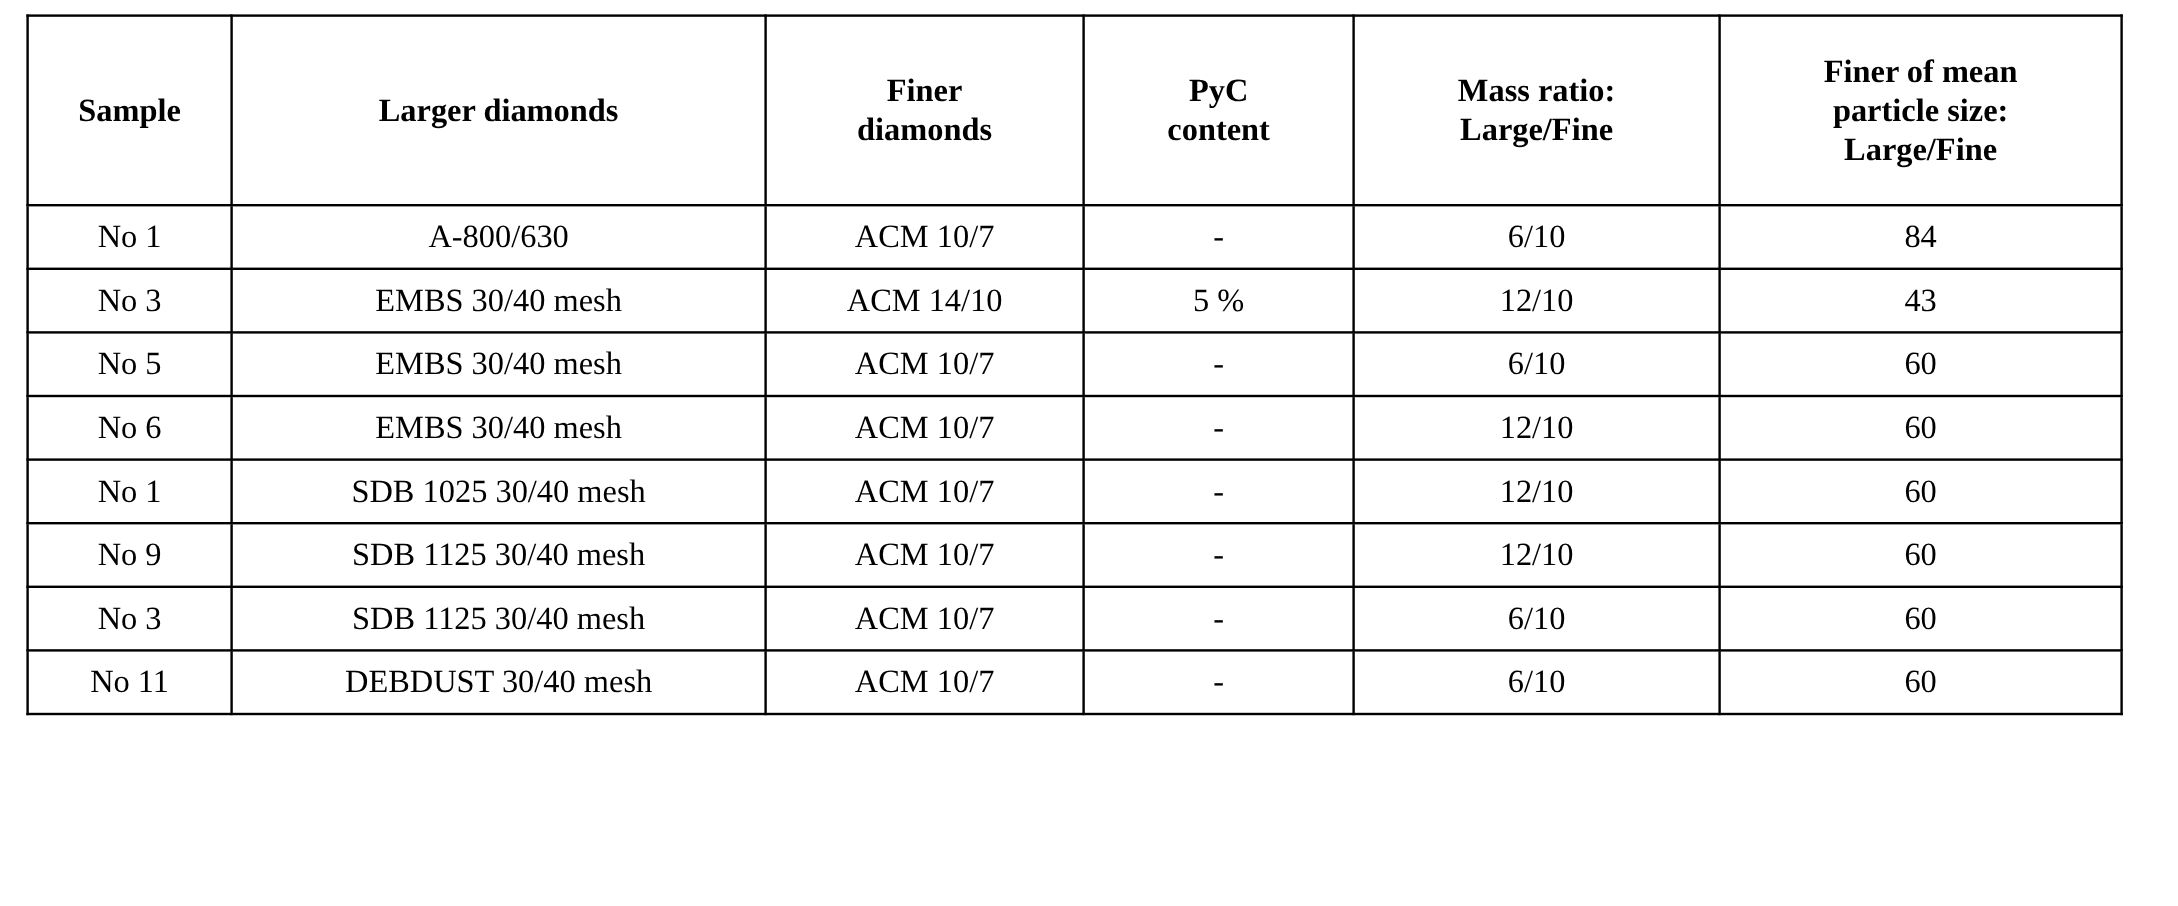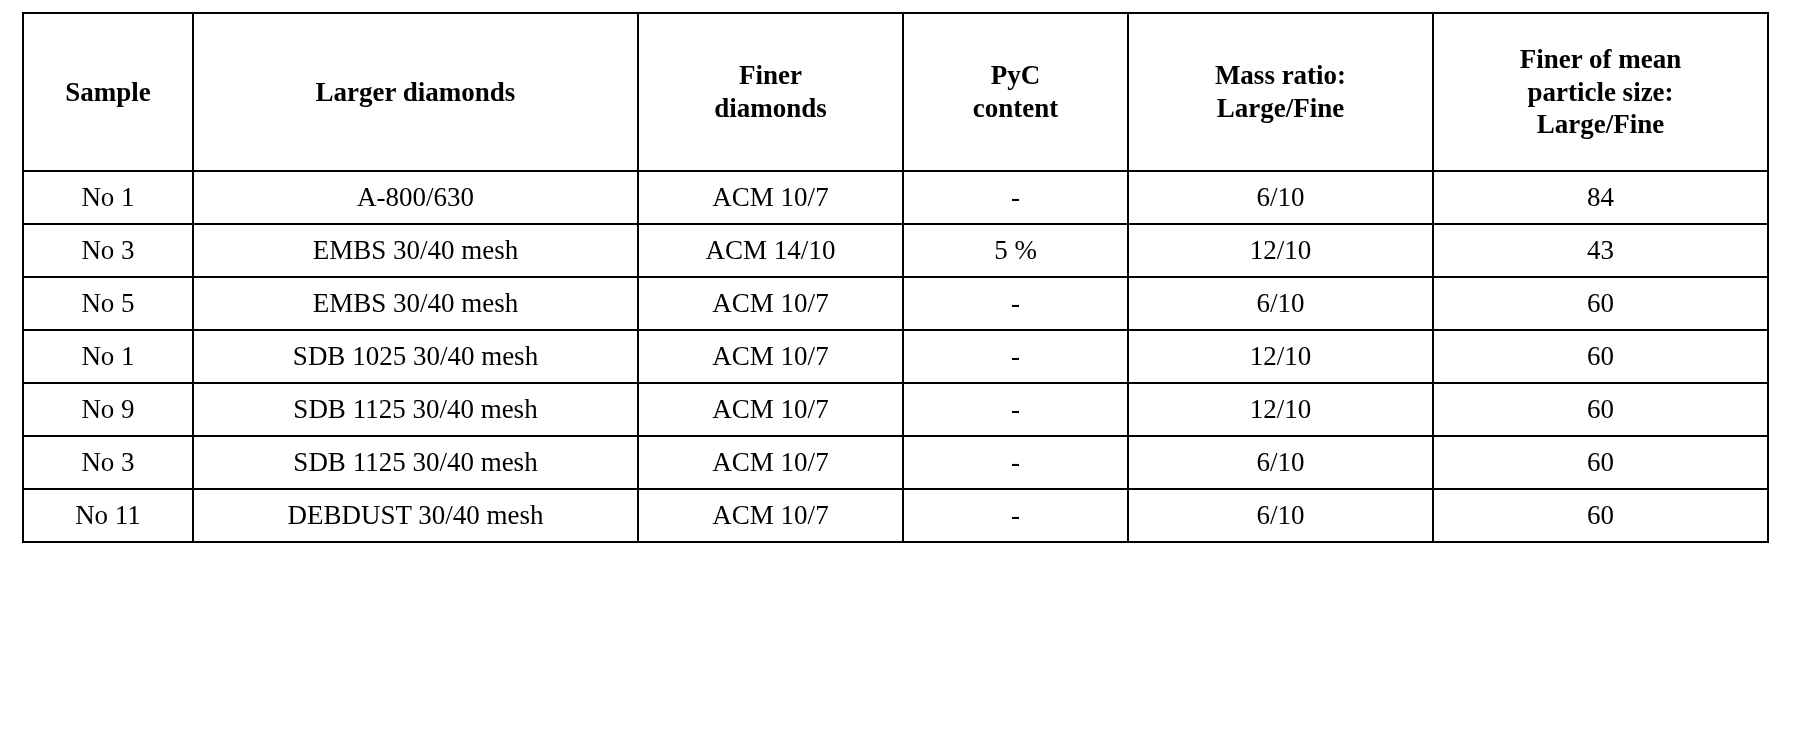--- a/index.html
+++ b/index.html
@@ -123,20 +123,28 @@
           </tr>
           <tr>
             <td>No 5</td>
             <td>EMBS 30/40 mesh</td>
             <td>ACM 10/7</td>
             <td>-</td>
             <td>6/10</td>
             <td>60</td>
           </tr>
           <tr>
+            <td>No 6</td>
+            <td>EMBS 30/40 mesh</td>
+            <td>ACM 10/7</td>
+            <td>-</td>
+            <td>12/10</td>
+            <td>60</td>
+          </tr>
+          <tr>
             <td>No 1</td>
             <td>SDB 1025 30/40 mesh</td>
             <td>ACM 10/7</td>
             <td>-</td>
             <td>12/10</td>
             <td>60</td>
           </tr>
           <tr>
             <td>No 9</td>
             <td>SDB 1125 30/40 mesh</td>

